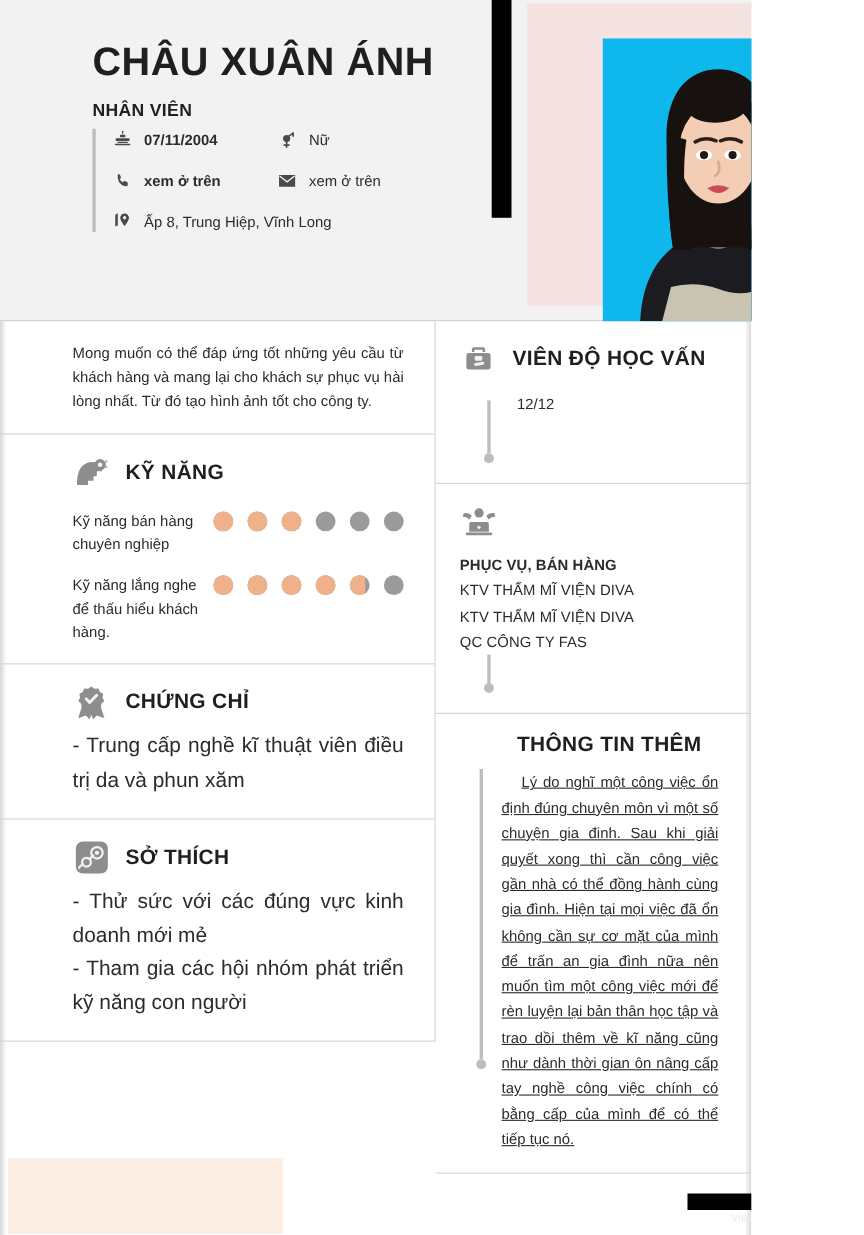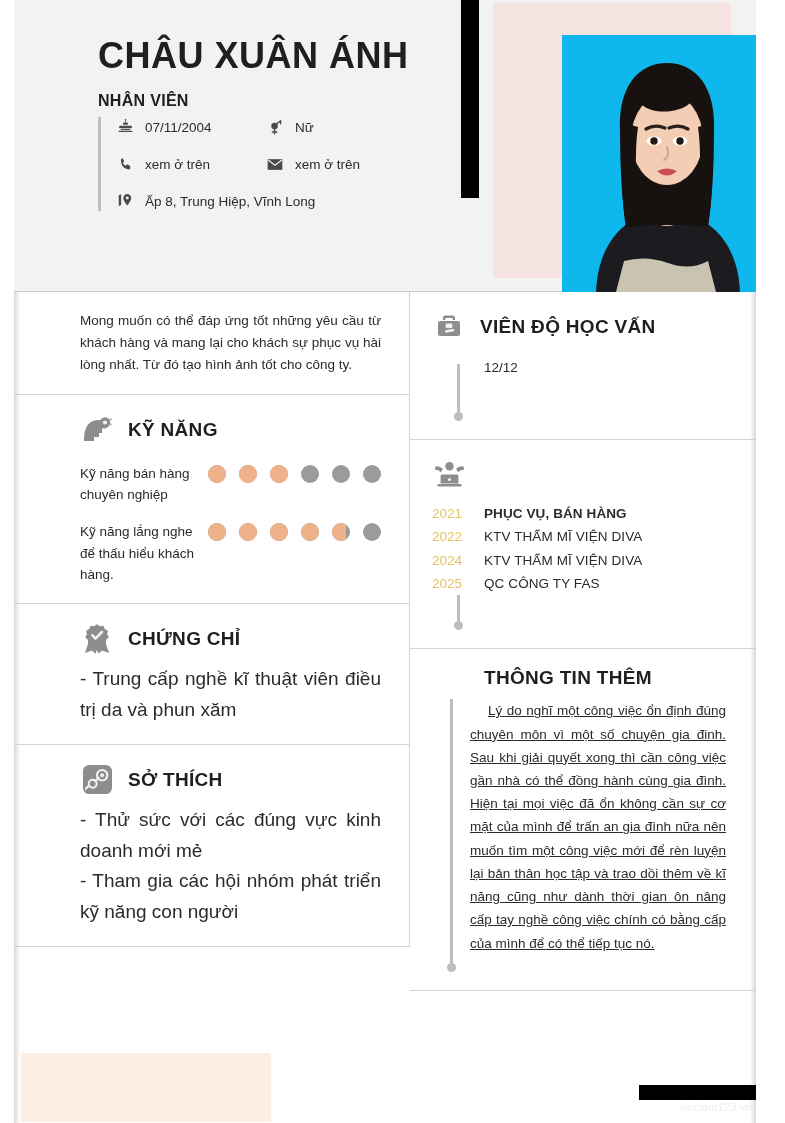--- a/index.html
+++ b/index.html
@@ -5,24 +5,23 @@
   * { box-sizing: border-box; margin: 0; padding: 0; }
   html, body {
     width: 785px; height: 1123px;
     background: #ffffff;
     font-family: "Liberation Sans", sans-serif;
     color: #2b2b2b;
     overflow: hidden;
   }
   #page {
     position: relative;
-    width: 742px; height: 1123px;
+    width: 683px; height: 1123px;
     background: #ffffff;
     overflow: hidden;
-    margin-left: 14px;
   }
   
   .edge-left, .edge-right {
     position: absolute; top: 0; bottom: 0; width: 6px;
   }
   .edge-left { left: 0; background: linear-gradient(to right, #d8d8d8, #ffffff); }
   .edge-right { right: 0; background: linear-gradient(to left, #d8d8d8, #ffffff); }
 
   
   .header {
@@ -43,21 +42,21 @@
   }
   .contact-block {
     position: absolute; left: 84px; top: 117px;
     width: 330px;
     border-left: 3px solid #bdbdbd;
     padding-left: 14px;
   }
   .crow { display: flex; align-items: center; margin-bottom: 17px; }
   .crow:last-child { margin-bottom: 0; }
   .cfield { display: flex; align-items: center; }
-  .cfield.w1 { width: 150px; }
+  .cfield.w1 { width: 150px; font-weight: bold; }
   .cicon {
     width: 20px; min-width: 20px; height: 20px;
     display: flex; align-items: center; justify-content: center;
     margin-right: 10px;
   }
   .cicon svg { display: block; }
   .ctext { font-size: 13.5px; color: #2b2b2b; }
 
   
   .black-bar {
@@ -450,26 +449,20 @@
               <path d="M1.5 5.5 q4.6 -1 7.4 2.4 l-2.1 3.3 q-2.4 -2.6 -6 -2.3 z"></path>
               <path d="M29.5 5.5 q-4.6 -1 -7.4 2.4 l2.1 3.3 q2.4 -2.6 6 -2.3 z"></path>
               <path d="M8.2 13.5 h14.6 a1.6 1.6 0 0 1 1.6 1.6 v7.4 H6.6 v-7.4 a1.6 1.6 0 0 1 1.6 -1.6 z"></path>
               <circle cx="15.5" cy="18.4" r="1.5" fill="#f2f2f2"></circle>
               <rect x="3.4" y="23" width="24.2" height="2.6" rx="1.3"></rect>
             </svg>
           </span>
         </div>
 
         <div class="exp-grid">
-          <div class="exp-years">
-            <span class="exp-year" style="color: rgb(232, 193, 99);">2021</span>
-            <span class="exp-year" style="color: rgb(232, 193, 99);">2022</span>
-            <span class="exp-year" style="color: rgb(232, 193, 99);">2024</span>
-            <span class="exp-year" style="color: rgb(232, 193, 99);">2025</span>
-          </div>
           <div class="exp-titles">
             <div class="exp-title bold">PHỤC VỤ, BÁN HÀNG</div>
             <div class="exp-title">KTV THẨM MĨ VIỆN DIVA</div>
             <div class="exp-title">KTV THẨM MĨ VIỆN DIVA</div>
             <div class="exp-title">QC CÔNG TY FAS</div>
           </div>
         </div>
 
         <div class="exp-rail">
           <div class="rail-line"></div>

